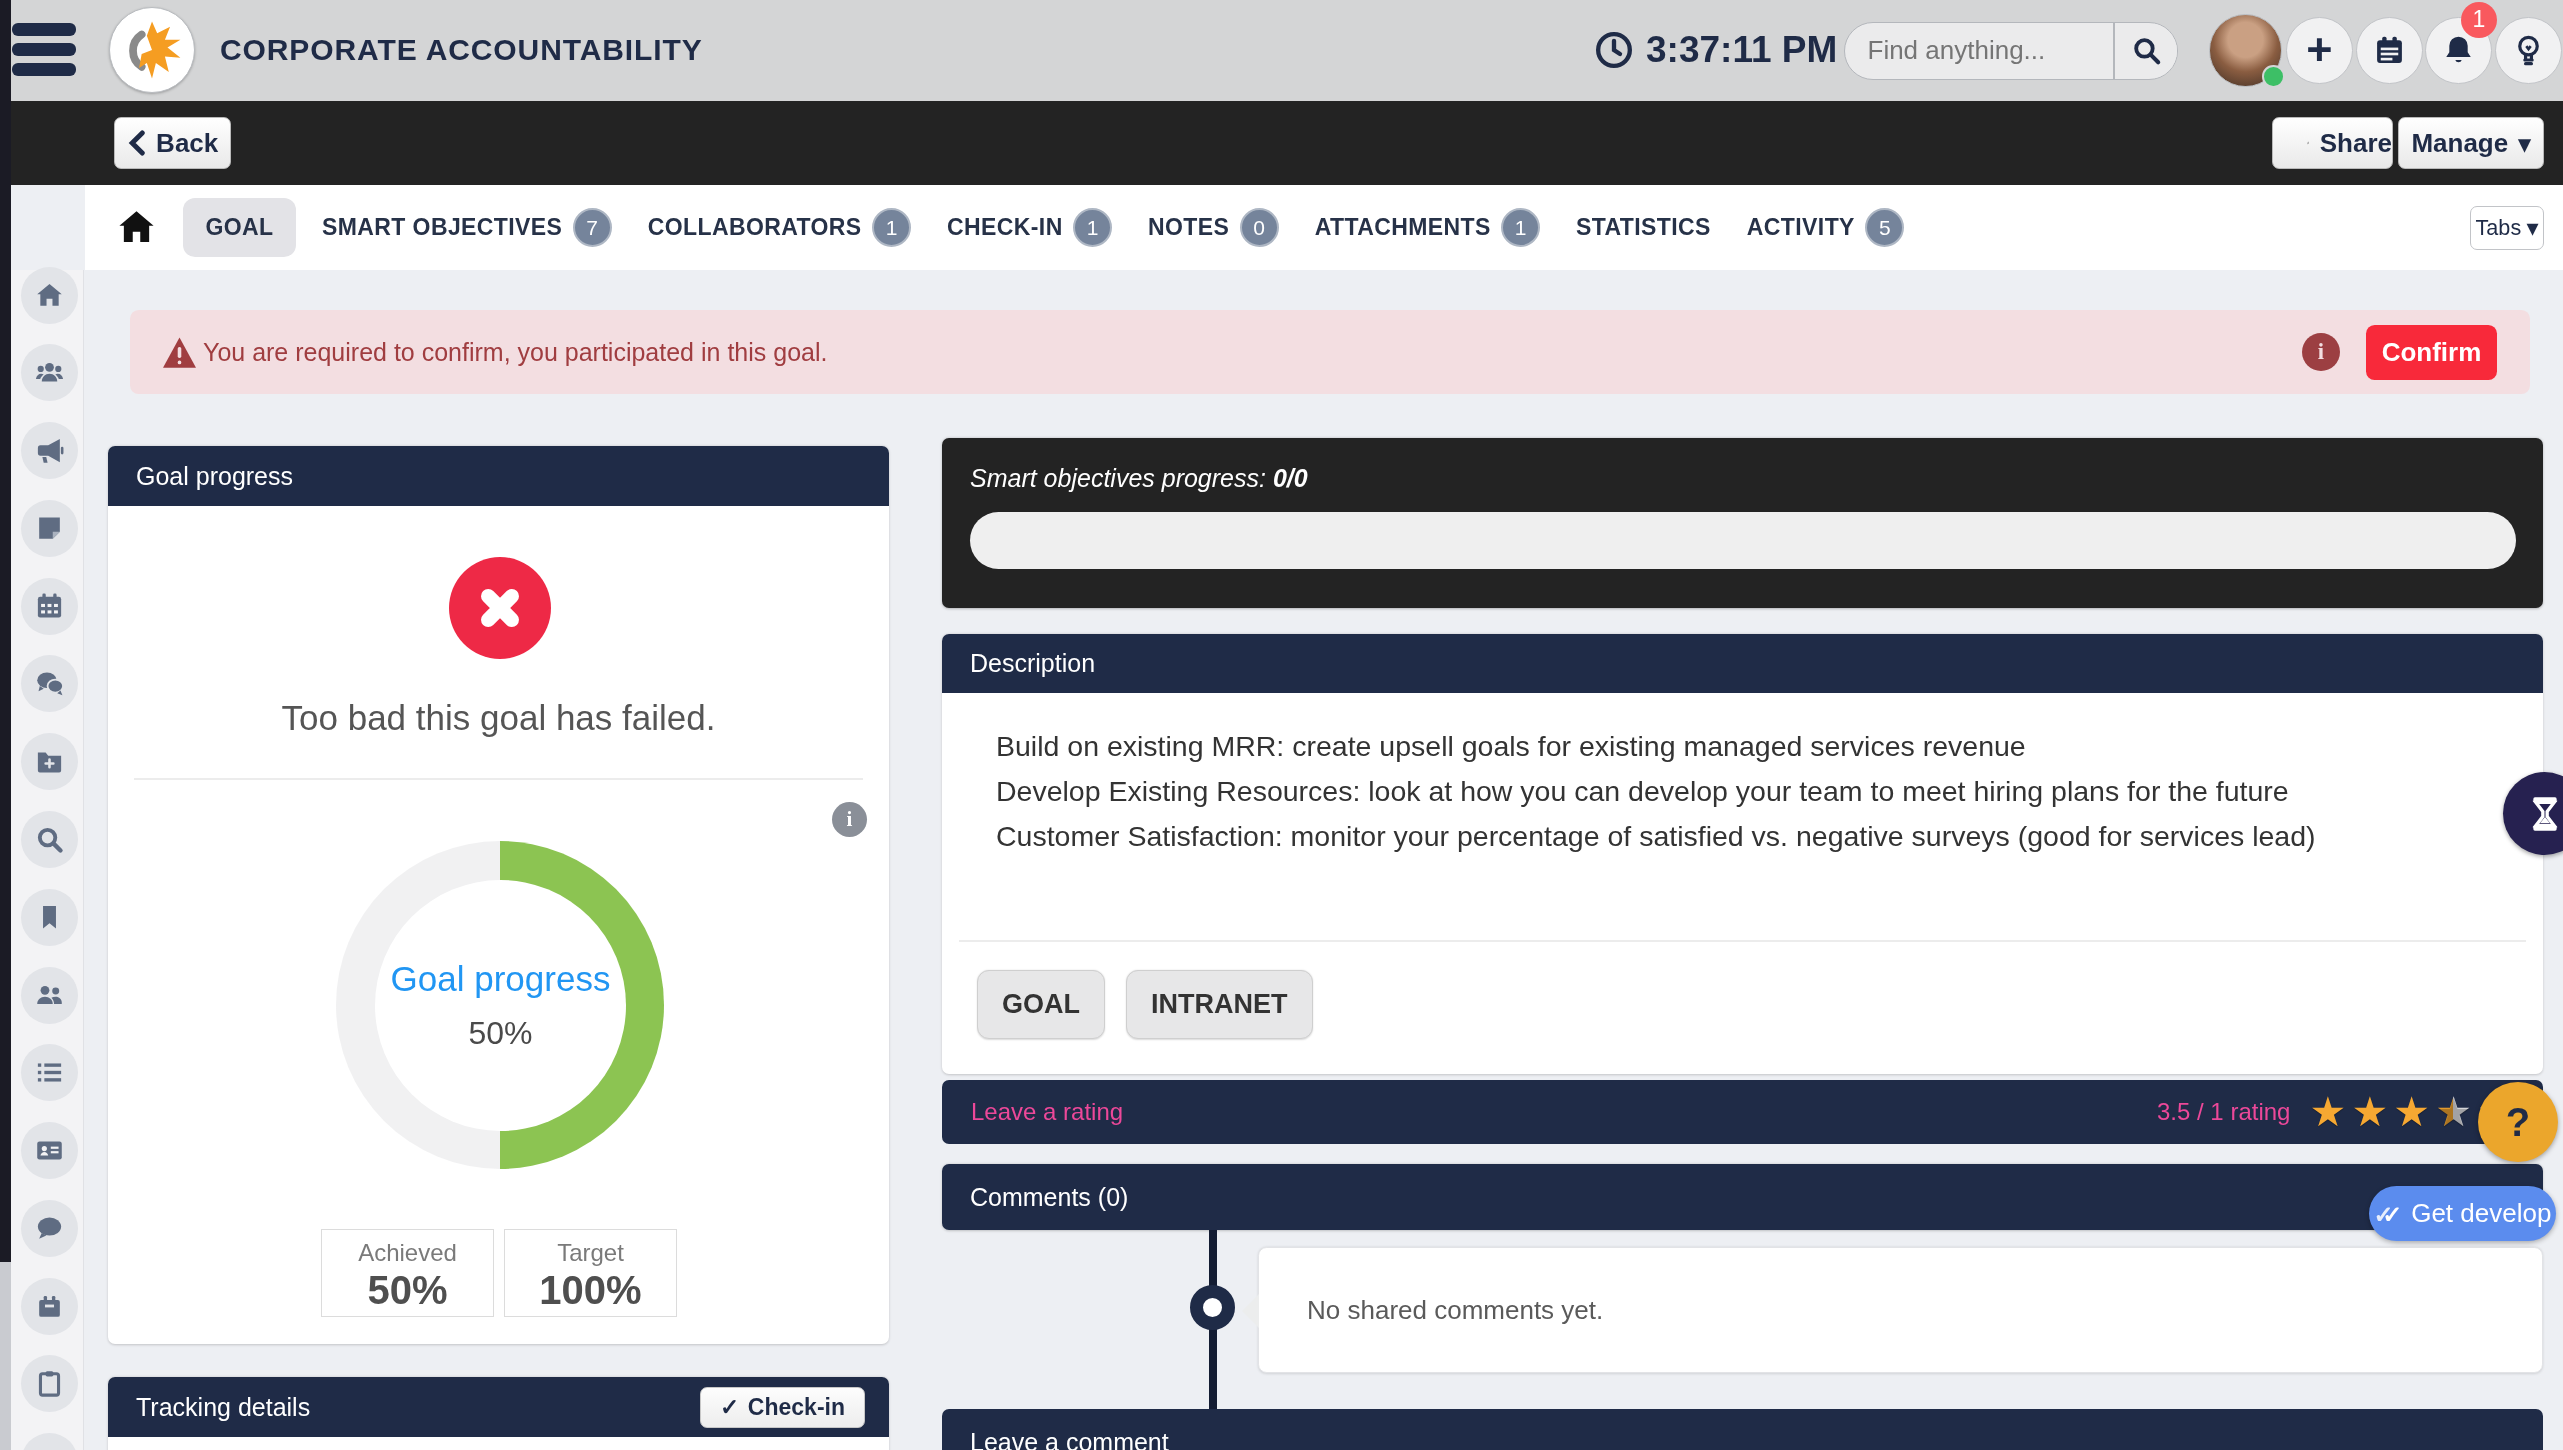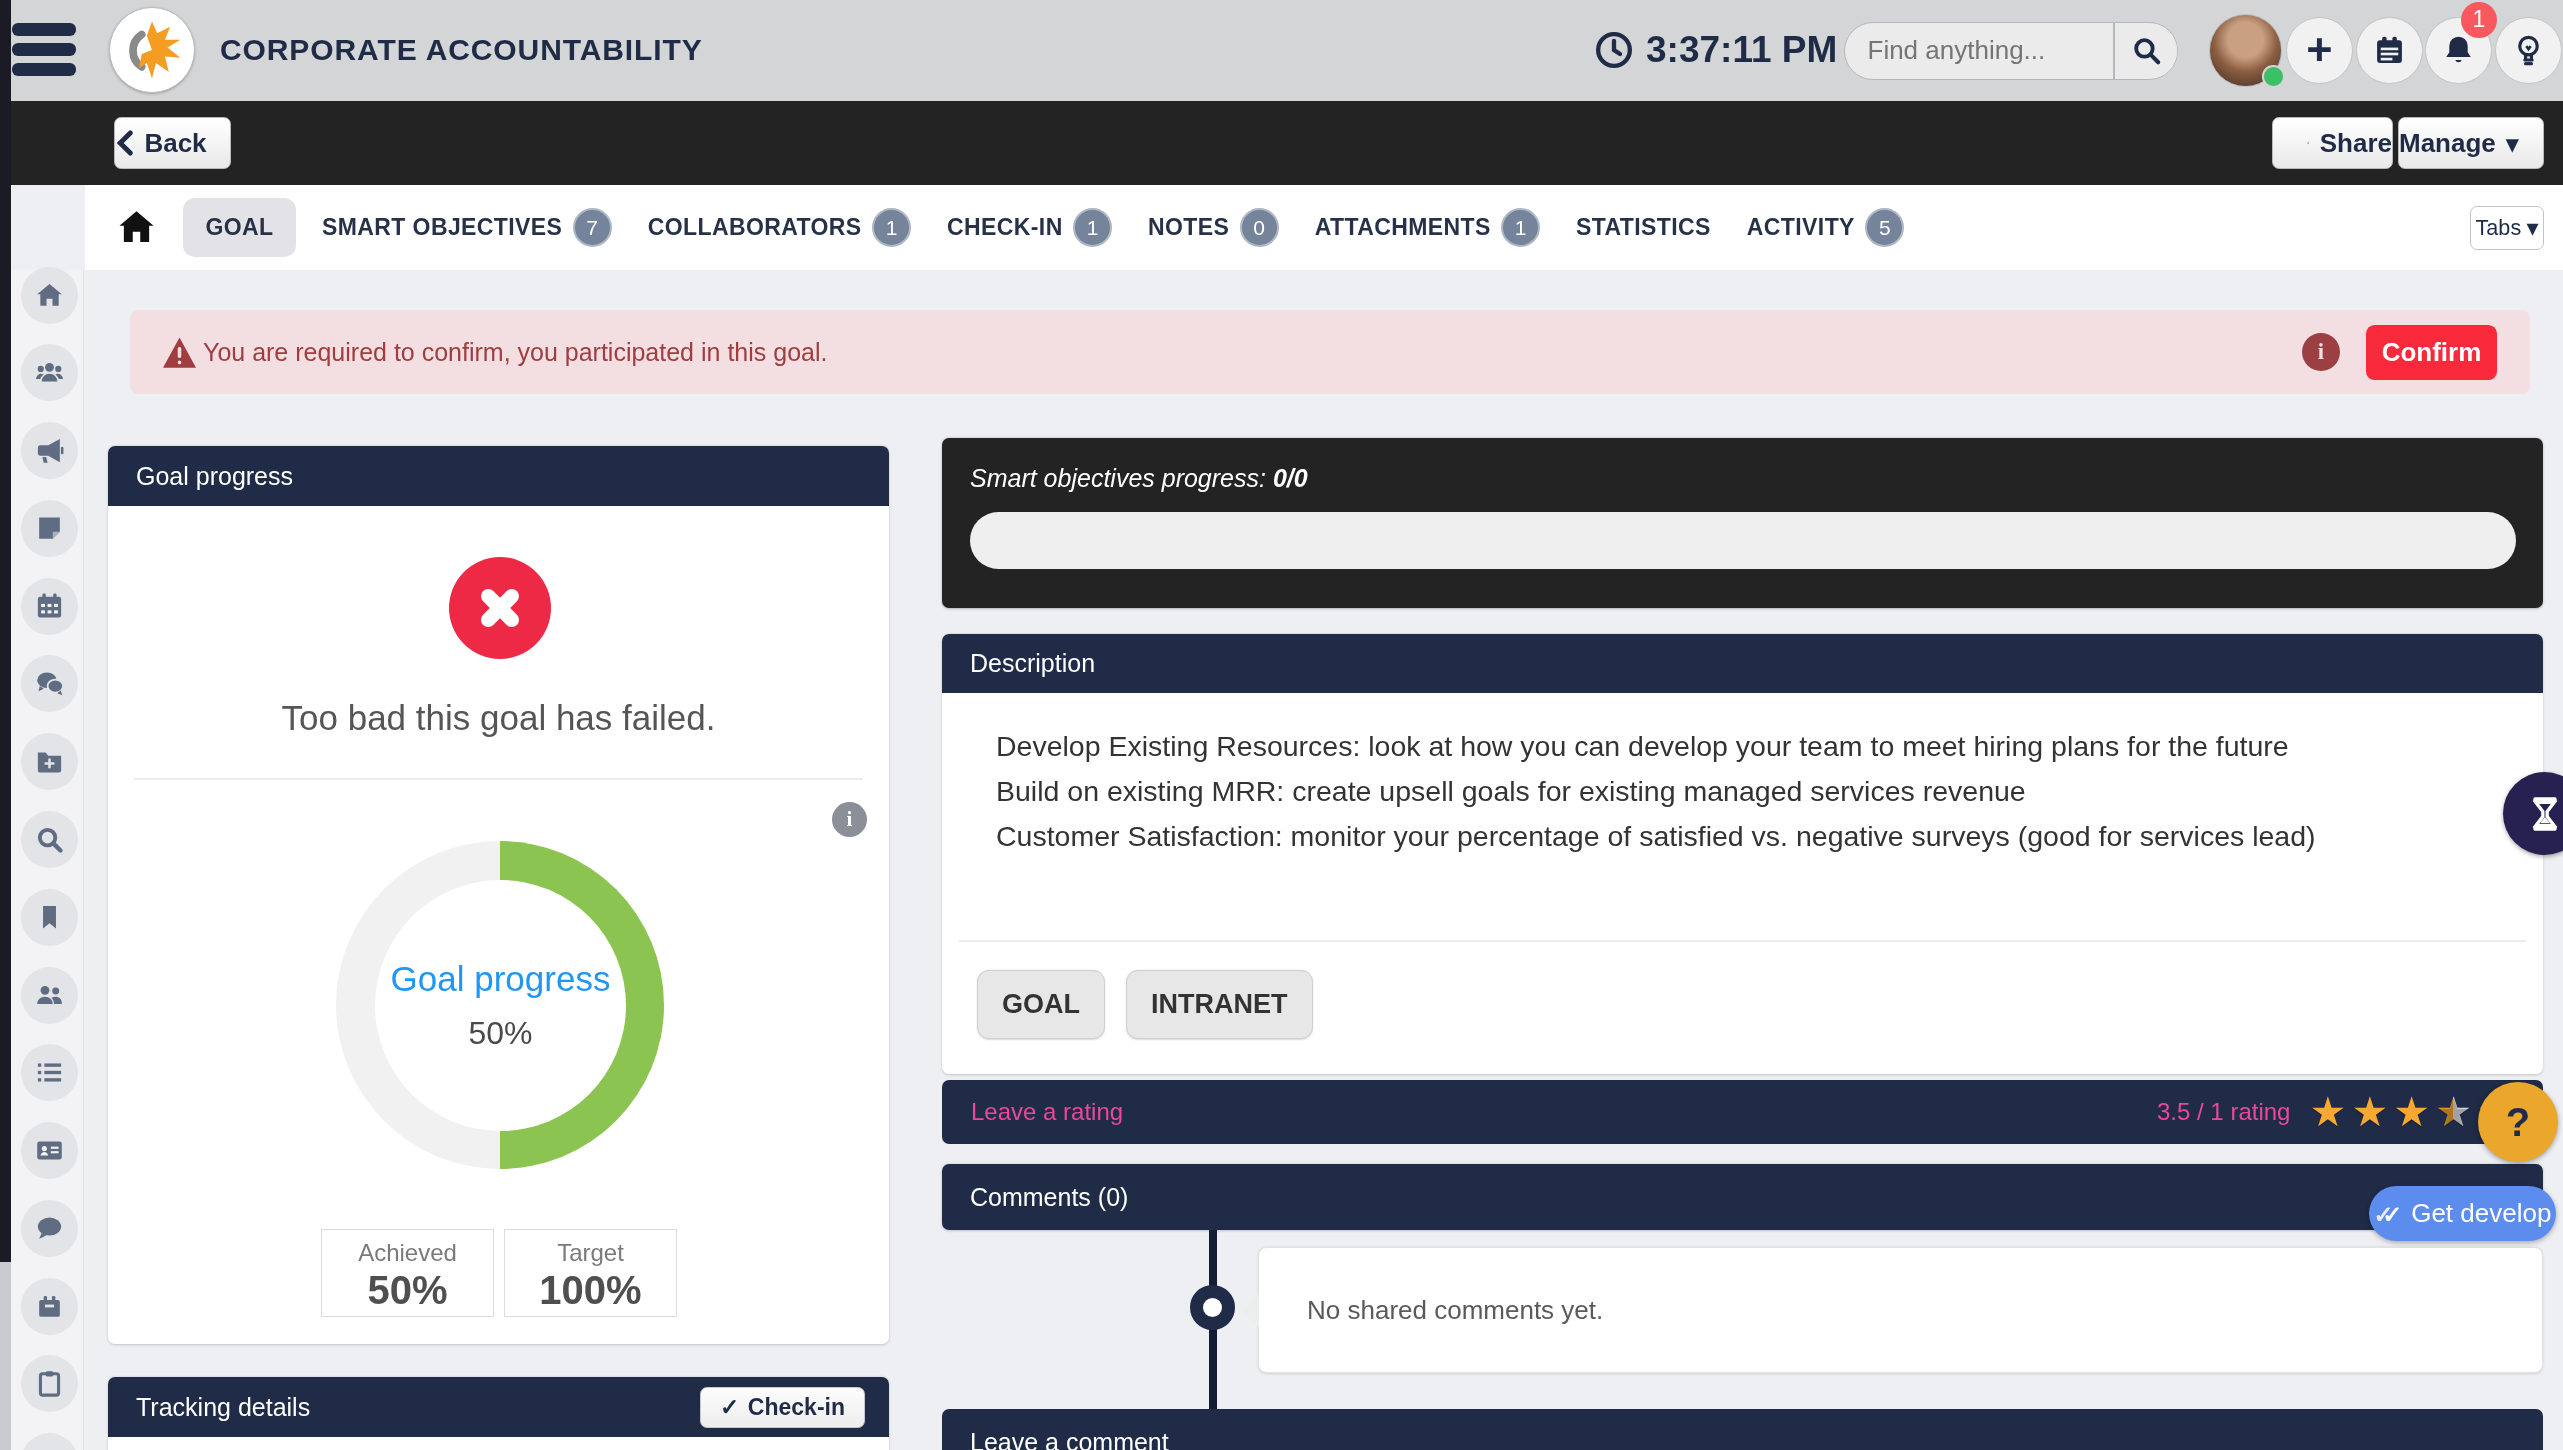--- a/index.html
+++ b/index.html
@@ -27,21 +27,21 @@
   .status-dot { position:absolute; right:-3.5px; bottom:-1.7px; width:22.5px; height:22.5px; border-radius:50%; background:#3dbf66; border:2.6px solid #d4d5d6; }
   .circle-btn { position:absolute; top:17.3px; width:67px; height:67px; border-radius:50%; background:#f1f1f2;
     border:1.7px solid #c2c4c8; display:flex; align-items:center; justify-content:center; color:#1f2b47; cursor:pointer; }
   .circle-btn.plus::before { content:"+"; font-size:45px; font-weight:bold; line-height:1; margin-top:-3.5px; }
   .badge-red { position:absolute; left:2461px; top:1.7px; min-width:36px; height:36px; border-radius:18px; background:#f9595e;
     color:#fff; font-size:23px; display:flex; align-items:center; justify-content:center; z-index:5; padding:0 7px; }
 
   
   .actionbar { position:absolute; left:0; top:101px; width:2563px; height:84px; background:#232323; z-index:20; }
   .btn-light { background:linear-gradient(#ffffff,#e9e9e9); border:0.9px solid #b9b9b9; border-radius:7px;
-    color:#1f2b47; font-size:26px; font-weight:600; display:flex; align-items:center; gap:10.4px; cursor:pointer; }
+    color:#1f2b47; font-size:26px; font-weight:600; display:flex; align-items:center; justify-content:center; gap:10.4px; cursor:pointer; }
   .back-btn { position:absolute; left:114px; top:16.4px; width:117px; height:52px; }
   .share-btn { position:absolute; left:2272px; top:16.4px; width:121px; height:52px;padding-left:34px; }
   .manage-btn { position:absolute; left:2398px; top:16.4px; width:146px; height:52px; }
   .caret::before { content:"▾"; font-size:24px; }
 
   
   .tabbar { position:absolute; left:85px; top:185px; width:2478px; height:85px; background:#ffffff; z-index:10;
     display:flex; align-items:center; padding-left:31px; }
   .tab-home { width:41px; height:41px; margin-right:26px; cursor:pointer; }
   .tab-item { display:flex; align-items:center; gap:10.4px; margin-right:36px; cursor:pointer; }
@@ -467,22 +467,22 @@
   <div class="objectives-panel">
     <div class="objectives-label">
       <span>Smart objectives progress:</span> <b>0/0</b>
     </div>
     <div class="objectives-bar"></div>
   </div>
 
   <div class="desc-panel">
     <div class="panel-header">Description</div>
     <div class="desc-body">
+      <div class="desc-line">Build on existing MRR: create upsell goals for existing managed services revenue</div>
       <div class="desc-line">Develop Existing Resources: look at how you can develop your team to meet hiring plans for the future</div>
-      <div class="desc-line">Build on existing MRR: create upsell goals for existing managed services revenue</div>
       <div class="desc-line">Customer Satisfaction: monitor your percentage of satisfied vs. negative surveys (good for services lead)</div>
     </div>
     <div class="desc-divider"></div>
     <div class="tag-row">
       <div class="tag">GOAL</div>
       <div class="tag">INTRANET</div>
     </div>
   </div>
 
   <div class="rating-bar">

